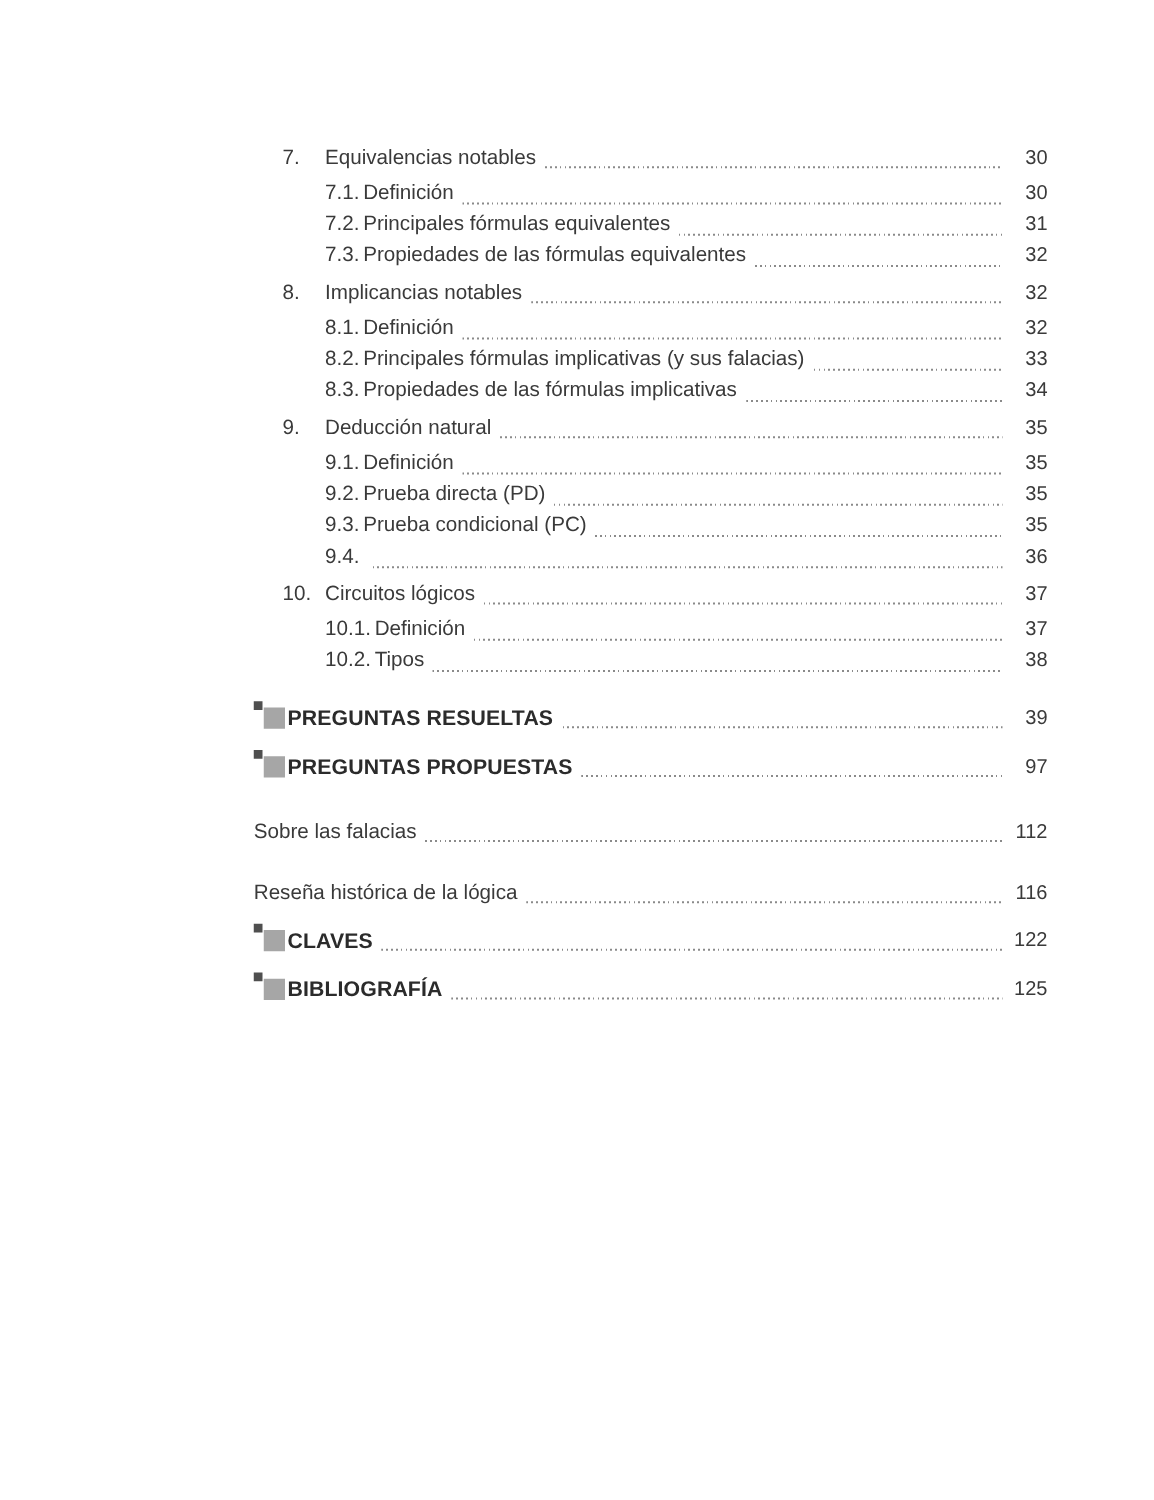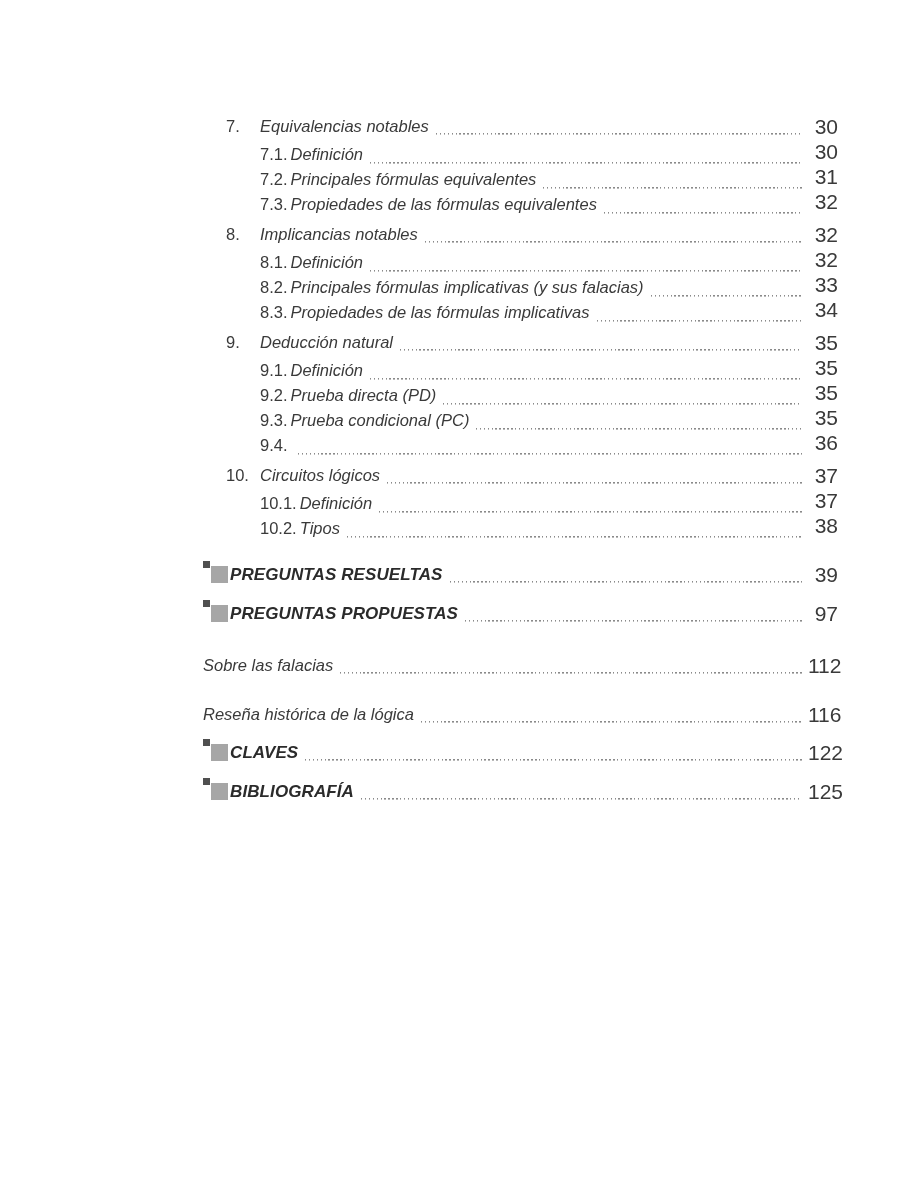--- a/index.html
+++ b/index.html
@@ -21,27 +21,27 @@
   .row{display:flex;align-items:center;height:25px;font-size:16.5px;}
   .row.item{padding-left:23px;}
   .row.item .num{width:34px;flex:none;}
   .row.sub{padding-left:57px;align-items:flex-end;}
   .row.sub .num{flex:none;margin-right:3px;}
   .row.sub + .row.item{margin-top:8px;}
   .row.section{height:30px;margin-top:9px;}
   .row.sub + .row.section{margin-top:22px;}
   .row.plain{margin-top:24px;}
   .row.plain + .row.section{margin-top:11px;}
-  .label{white-space:nowrap;font-style:italic;}
+  .label{white-space:nowrap;}
   .section .label{font-weight:700;font-size:17px;color:var(--bold);letter-spacing:0.1px;}
   .leader{
     flex:1 1 auto;height:16px;margin:0 6px 0 7px;min-width:20px;
     background:repeating-linear-gradient(to right,var(--dots) 0 1.4px,transparent 1.4px 3.9px) left bottom/100% 1.6px no-repeat;
   }
-  .pagenum{width:30px;flex:none;text-align:right;font-size:21px;color:var(--text);}
+  .pagenum{width:30px;flex:none;text-align:right;font-size:16px;color:var(--text);}
   .icon{position:relative;width:27px;height:24px;flex:none;align-self:flex-start;margin-top:1px;}
   .icon i{position:absolute;display:block;}
   .icon .sq-dark{left:0;top:0;width:7px;height:7px;background:var(--icon-dark);}
   .icon .sq-light{left:8px;top:5px;width:17px;height:17px;background:var(--icon-light);}
 </style>
 </head>
 <body>
 
 <div class="page">
   <div class="toc" id="toc-list">

